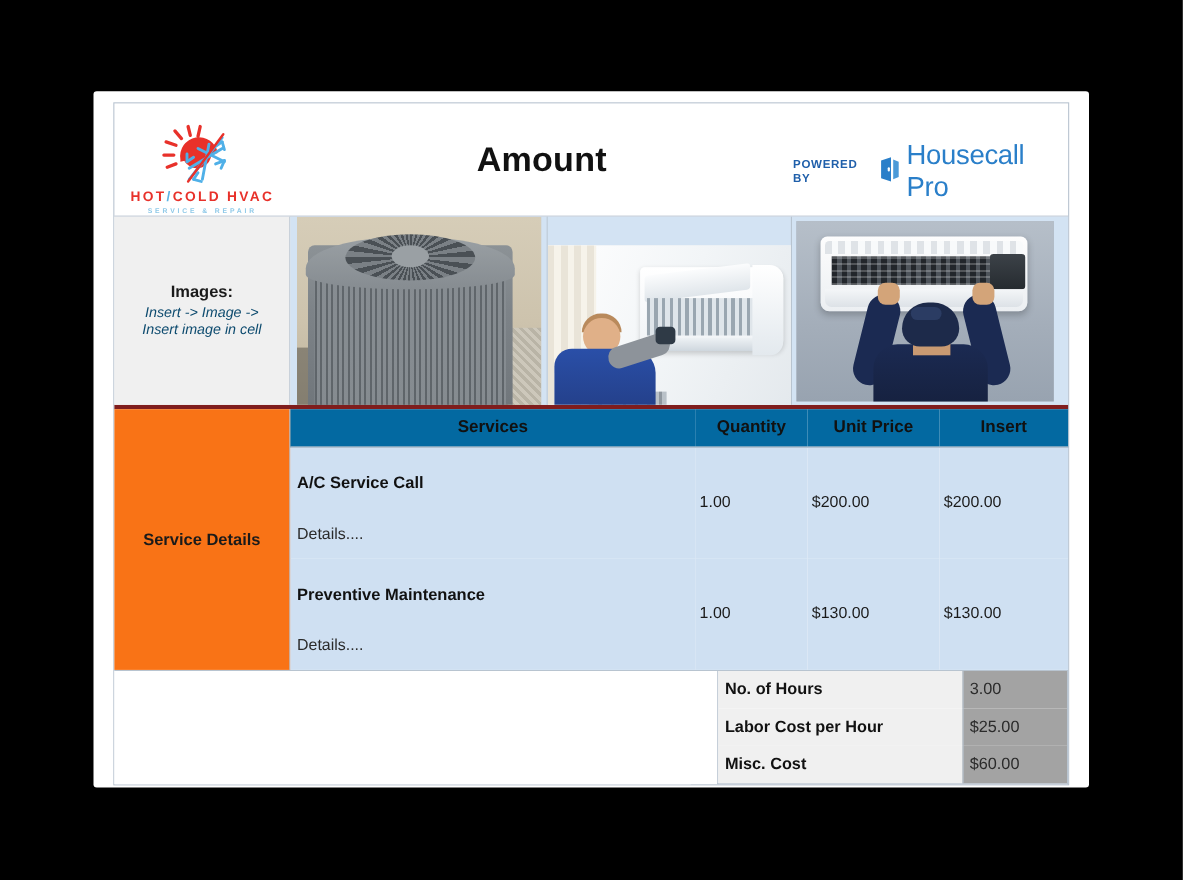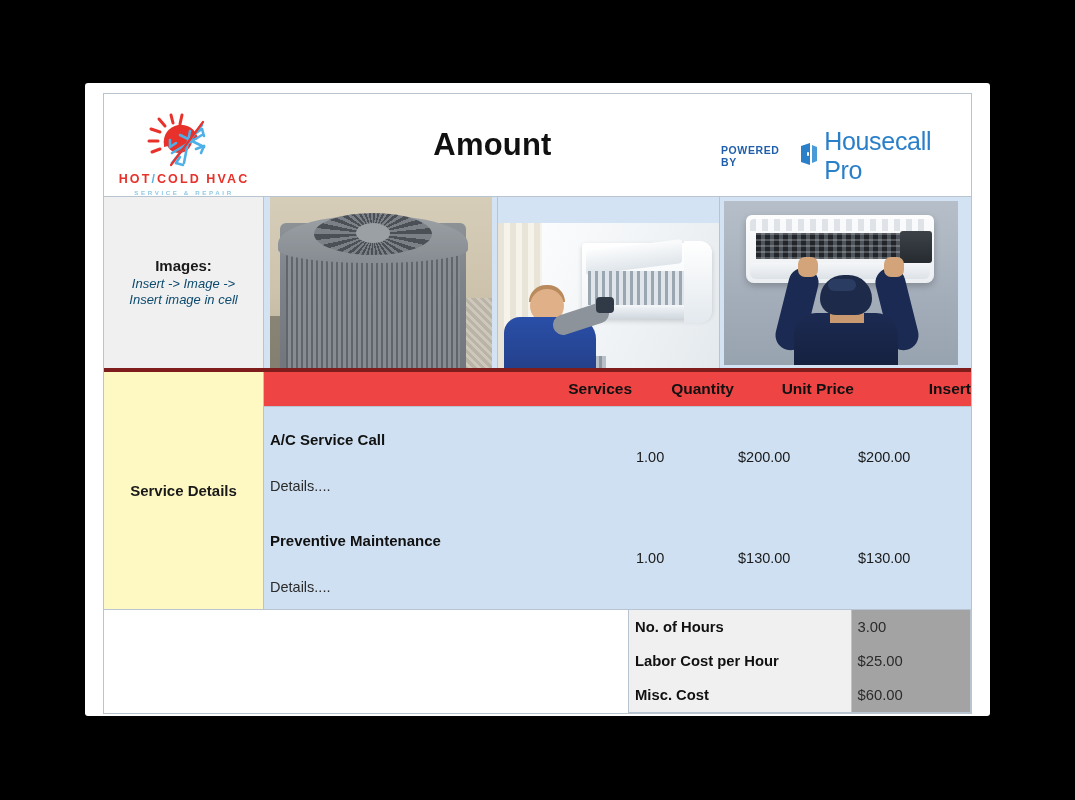--- a/index.html
+++ b/index.html
@@ -245,38 +245,38 @@
              background:#1b2a52; border-radius: 16px; transform: rotate(-14deg); }
   .p3-handL { position:absolute; left:74px; top:56px; width:20px; height:20px;
               background:#d3a479; border-radius:7px; }
   .p3-handR { position:absolute; left:160px; top:56px; width:20px; height:20px;
               background:#d3a479; border-radius:7px; }
 
   
   .services-row { display: flex; }
   .sd-label-cell {
     flex: 0 0 160px;
-    background: #fef9c3;
+    background: #f97316;
     border-right: 1px solid #b8c4d0;
     display: flex;
     align-items: center;
     justify-content: center;
     box-sizing: border-box;
     font-size: 15px;
     font-weight: bold;
     color: #1a1a1a;
   }
   .services-table-wrap { flex: 1 1 auto; }
   table.svc { width: 100%; border-collapse: collapse; table-layout: fixed; }
   table.svc th {
-    background: #ef4444;
+    background: #0369a1;
     font-size: 15.5px;
     font-weight: bold;
     color: #111111;
-    text-align: right;
+    text-align: center;
     padding: 8px 0 8px 0;
     border-bottom: 1px solid #b8c4d0;
   }
   th.col-services { text-align: center; width: 368px; }
   th.col-qty { width: 102px; padding-left: 4px; }
   th.col-unit { width: 120px; padding-left: 4px; }
   th.col-amt { width: auto; padding-left: 4px; }
   table.svc td {
     background: #cfe0f2;
     font-size: 14.5px;
@@ -294,20 +294,21 @@
   .filler-right { flex: 1 1 auto; background:#cfe0f2; }
 
   
   .summary-row { display: flex; }
   .summary-spacer { flex: 0 0 524px; background: #ffffff; }
   .summary-block {
     flex: 1 1 auto;
     border: 1px solid #b8c4d0;
     border-top: none;
     box-sizing: border-box;
+    margin-left: 24px;
   }
   table.sum { width: 100%; border-collapse: collapse; table-layout: fixed; }
   table.sum td {
     font-size: 14.8px;
     padding: 9px 0 9px 6px;
     box-sizing: border-box;
   }
   td.sum-label {
     background: #f0f0f0;
     font-weight: bold;

